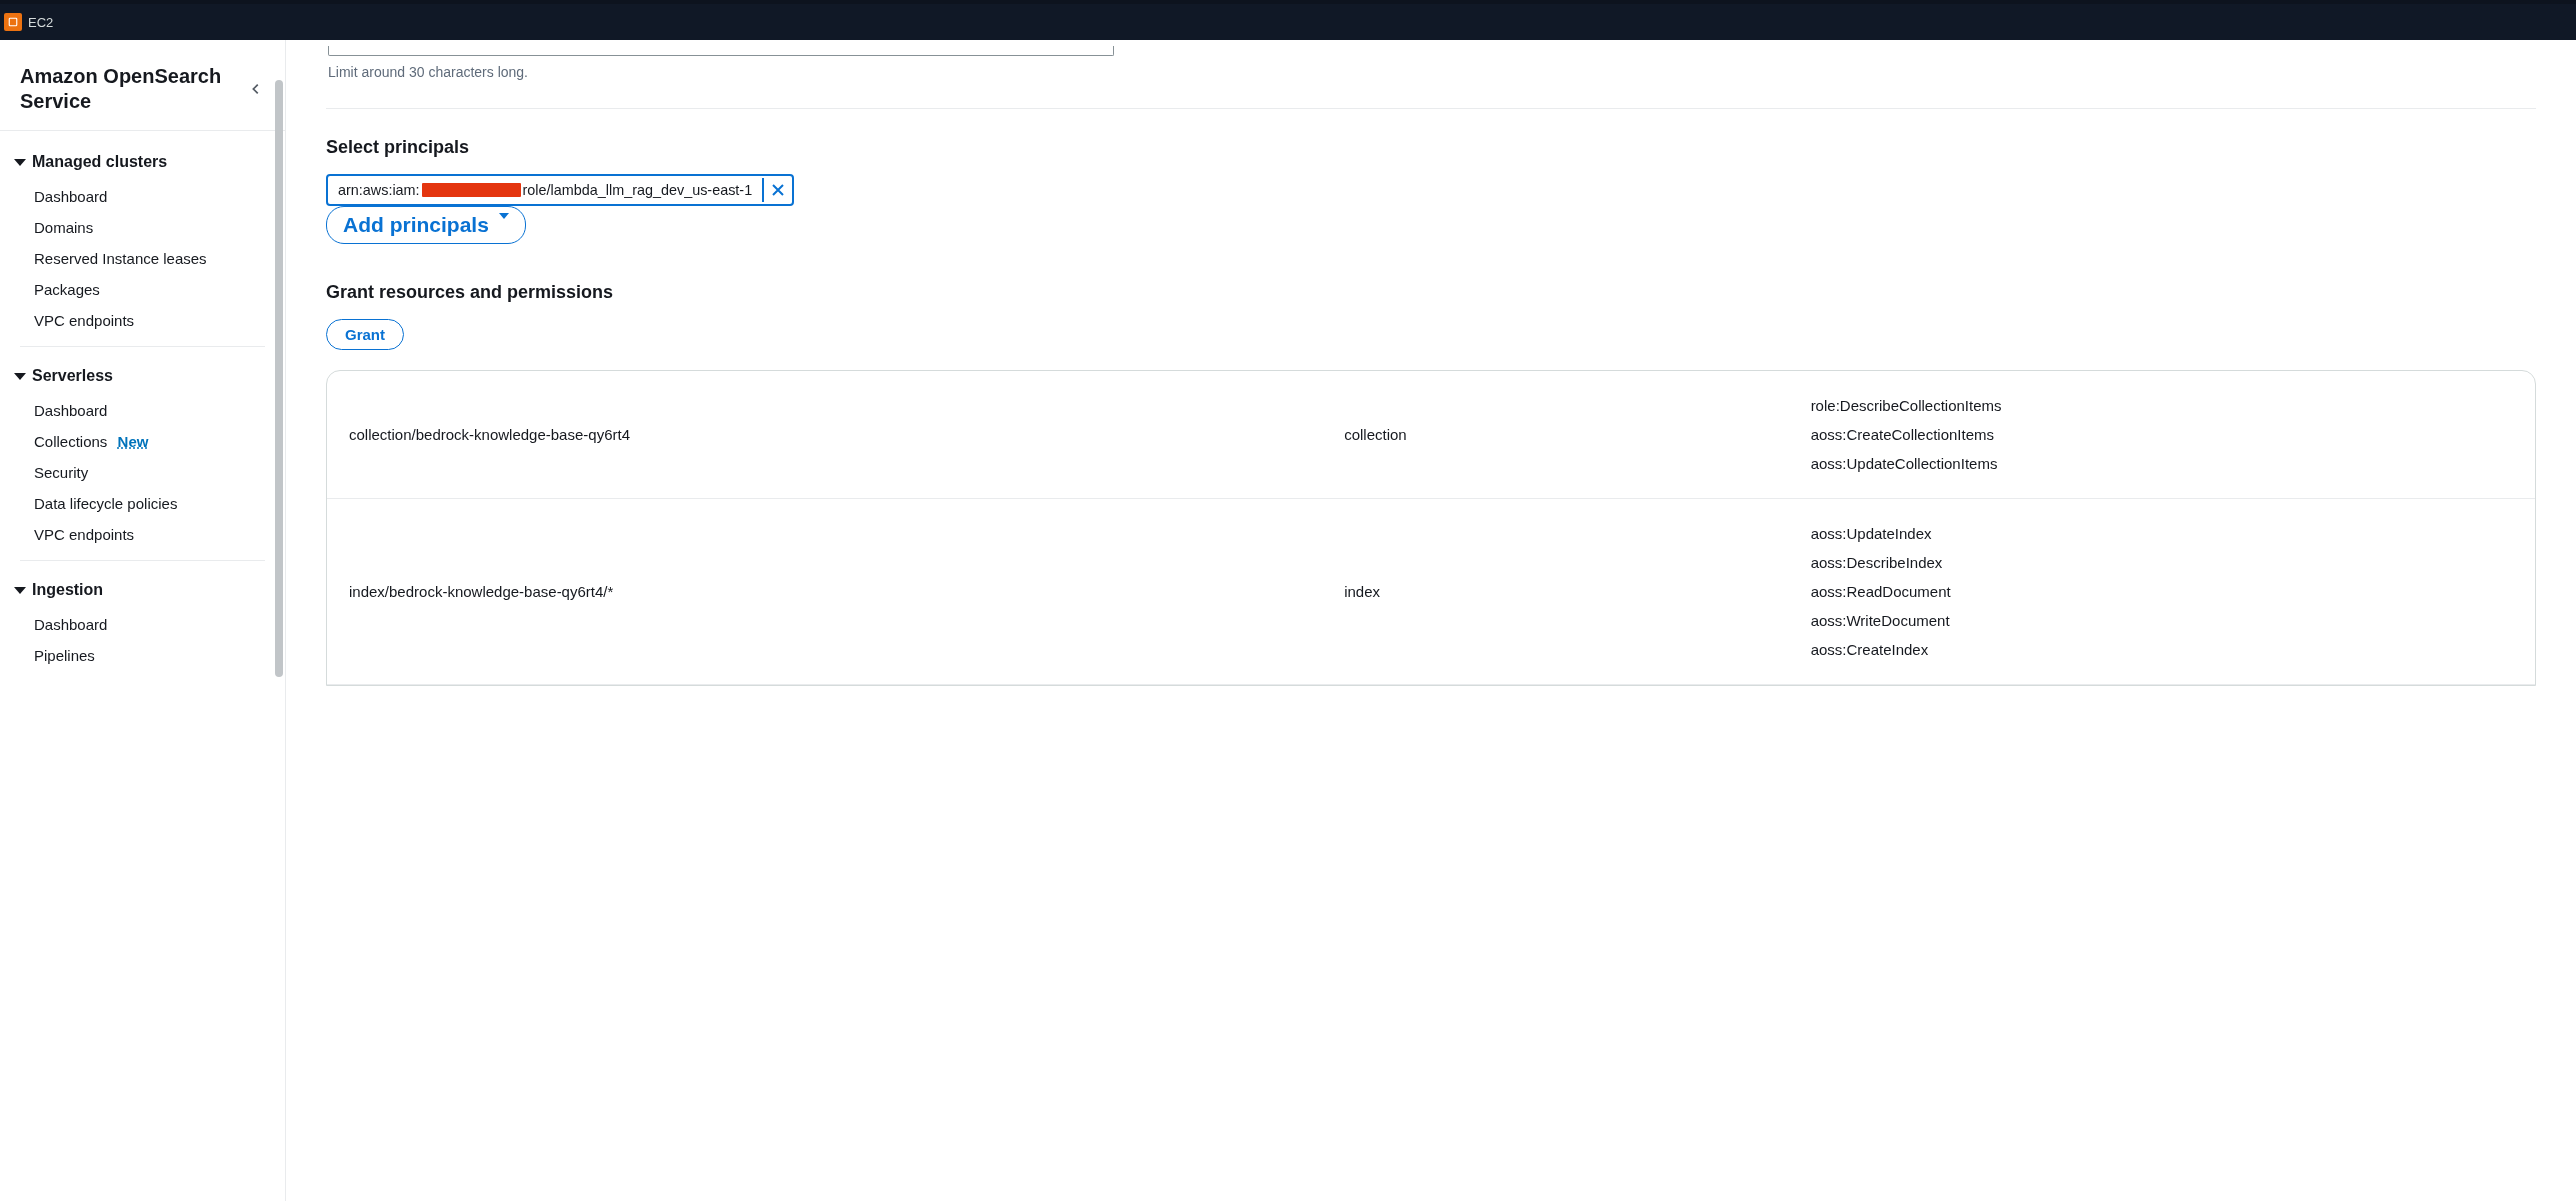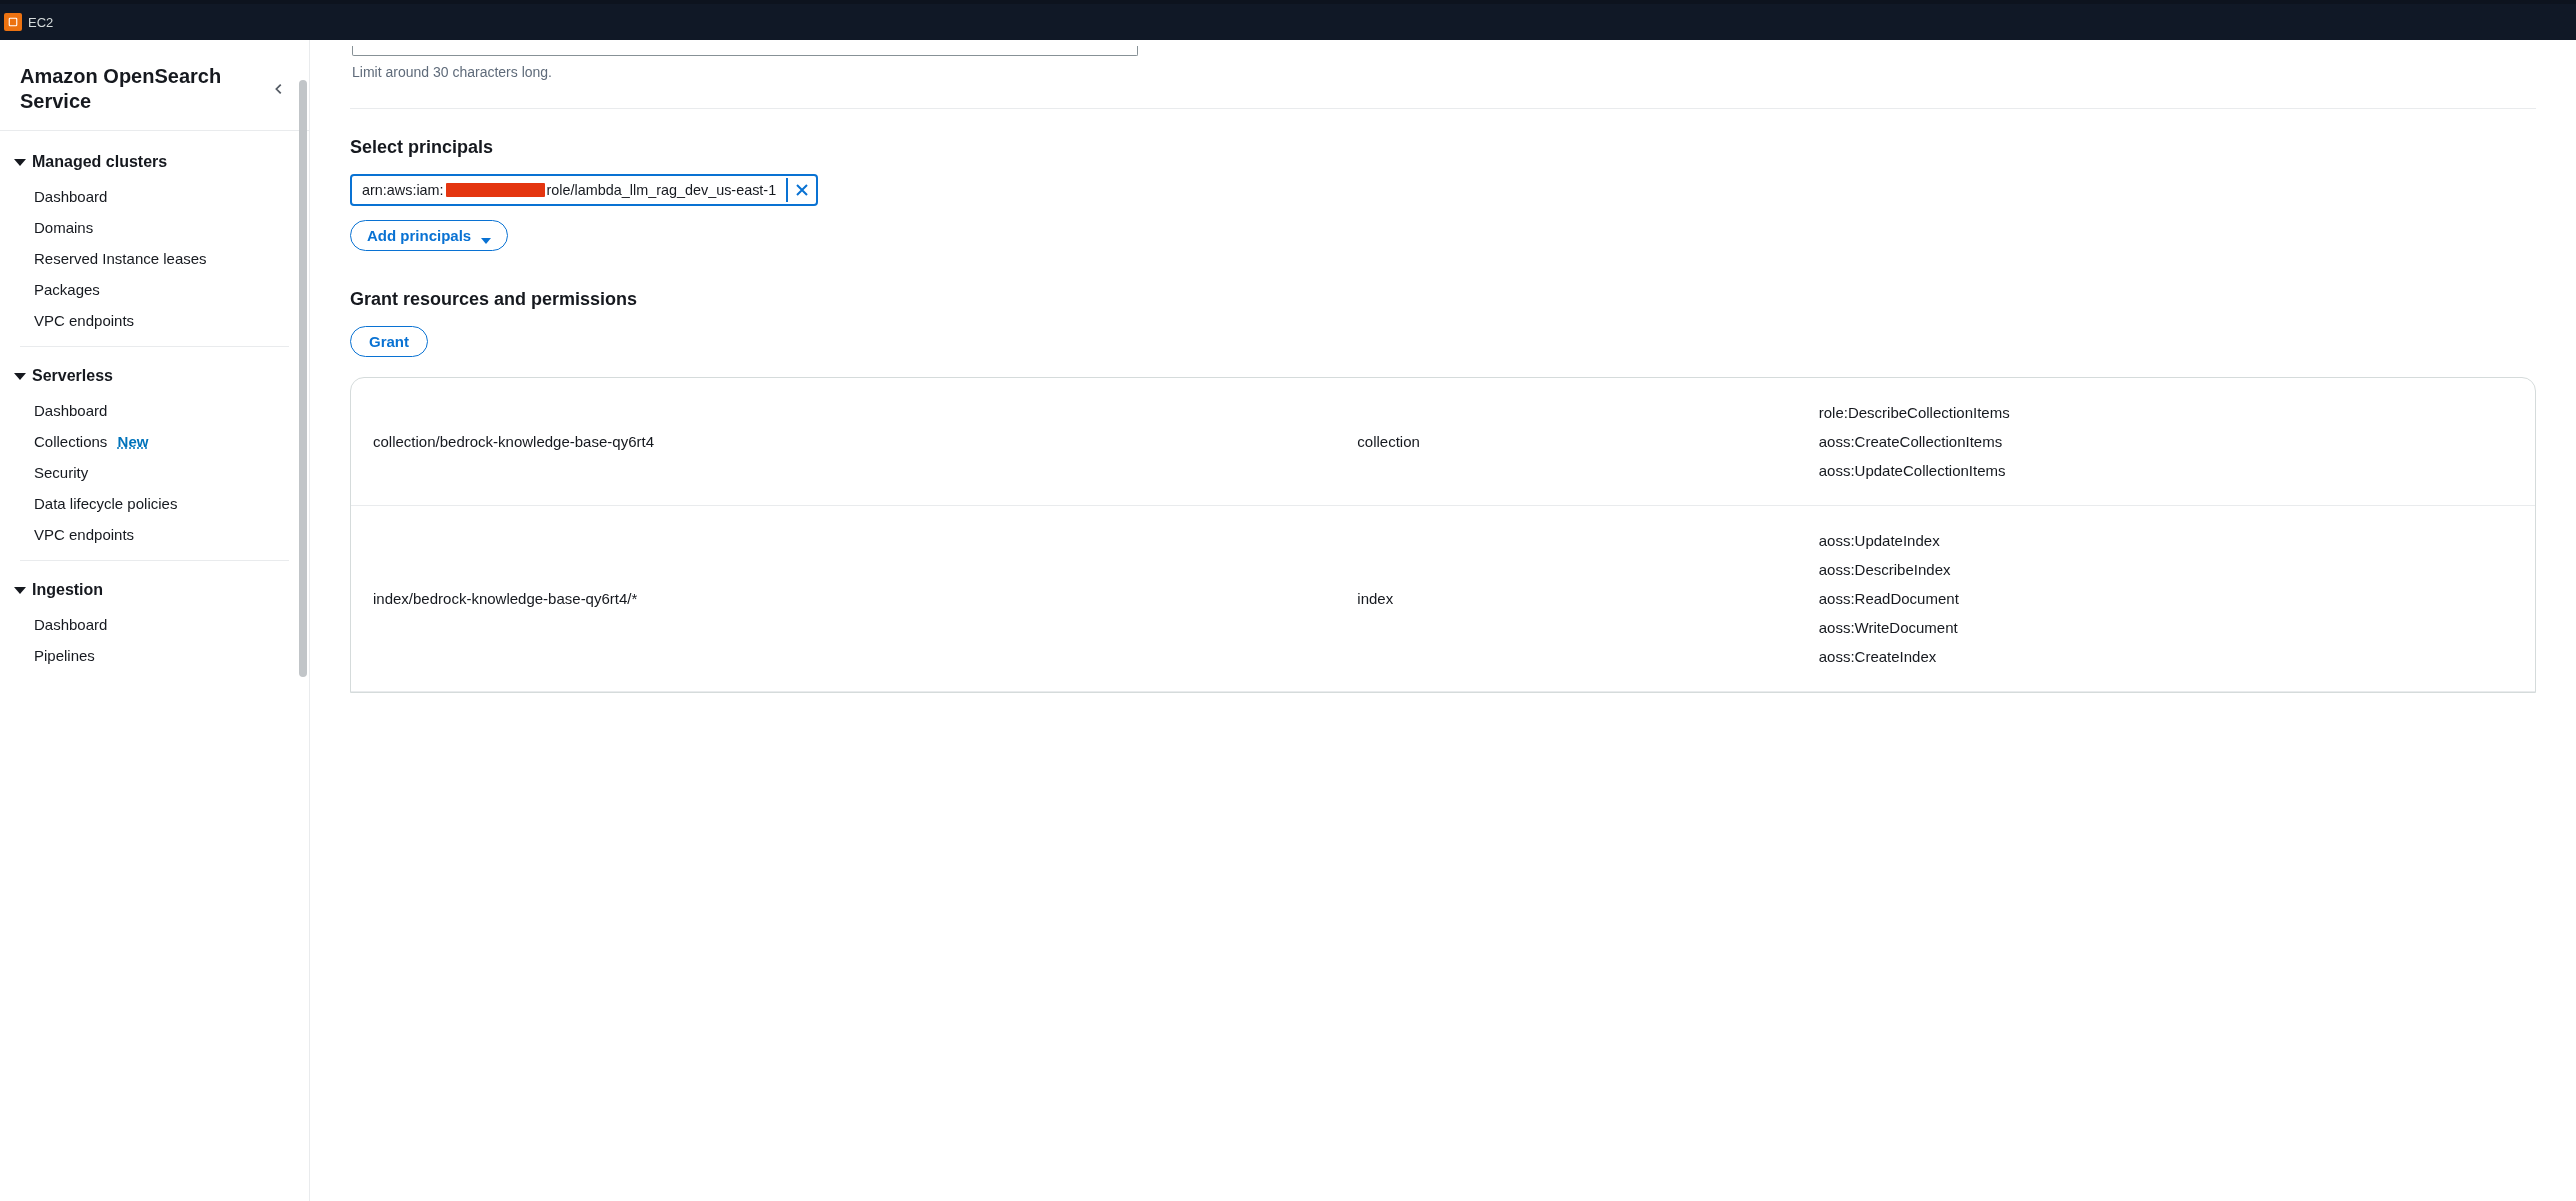--- a/index.html
+++ b/index.html
@@ -8,21 +8,21 @@
 
   
   .topbar { background: #101826; height: 40px; display: flex; align-items: center; padding-left: 4px; border-top: 4px solid #0d131e; }
   .svc-chip { display: flex; align-items: center; gap: 6px; color: #d5dbdb; font-size: 13px; }
   .svc-icon { width: 18px; height: 18px; background: #ec7211; border-radius: 2px; display:flex; align-items:center; justify-content:center; }
   .svc-icon svg { width:12px; height:12px; stroke:#fff; fill:none; stroke-width:1.5; }
 
   .shell { flex: 1; display: flex; min-height: 0; }
 
   
-  .navwrap { width: 310px; border-right: 1px solid #e9ebed; position: relative; }
+  .navwrap { width: 286px; border-right: 1px solid #e9ebed; position: relative; }
   .navscroll { position:absolute; top:0; right:0; width:12px; height:100%; }
   .navscroll .thumb { position:absolute; right:2px; top:40px; width:8px; height:597px; background:#c1c5c8; border-radius:4px; }
   .nav-inner { padding: 18px 14px 40px 14px; height:100%; overflow: hidden; }
   .nav-head { display:flex; align-items:center; justify-content:space-between; padding: 6px 6px 16px 6px; }
   .nav-title { font-size: 20px; font-weight: 700; line-height: 1.25; }
   .nav-collapse { width:22px; height:22px; display:flex; align-items:center; justify-content:center; color:#545b64; cursor:pointer; }
   .nav-rule { height:1px; background:#e9ebed; margin: 0 -14px 12px -14px; }
 
   .nav-group { margin-top: 6px; }
   .nav-group-h { display:flex; align-items:center; gap:6px; padding:10px 6px 10px 0; font-weight:700; font-size:16px; cursor:pointer; }
@@ -41,21 +41,21 @@
   .section-h { font-size:18px; font-weight:700; margin: 28px 0 16px 0; }
   .dash { height:1px; background:#e9ebed; margin: 0 0 24px 0; }
 
   .token-row { display:flex; gap:10px; flex-wrap:wrap; }
   .token { border:2px solid #0972d3; border-radius:4px; display:flex; align-items:center; padding:0; background:#fff; }
   .token-text { padding:6px 10px; font-size:14.4px; display:flex; align-items:center; }
   .redact { display:inline-block; width:99px; height:14px; background:#e4350f; margin:0 2px; border-radius:1px; }
   .token-x { border-left:2px solid #0972d3; padding:4px 6px; display:flex; align-items:center; cursor:pointer; }
   .token-x svg { width:16px; height:16px; stroke:#0972d3; stroke-width:2; fill:none; }
 
-  .pill-btn { display:inline-flex; align-items:flex-end; gap:10px; border:1px solid #0972d3; color:#0972d3; background:#fff; border-radius:18px; padding:6px 16px; font-size:15px; font-weight:600; cursor:pointer; margin-top:14px; }
+  .pill-btn { display:inline-flex; align-items:flex-start; gap:10px; border:1px solid #0972d3; color:#0972d3; background:#fff; border-radius:18px; padding:6px 16px; font-size:21px; font-weight:600; cursor:pointer; }
   .pill-btn .tri-sm { width:0;height:0;border-left:5px solid transparent;border-right:5px solid transparent;border-top:6px solid #0972d3; }
 
   .grant-btn { border:1px solid #0972d3; color:#0972d3; background:#fff; border-radius:18px; padding:6px 18px; font-size:15px; font-weight:600; cursor:pointer; }
 
   .table-card { border:1px solid #d5dbdb; border-radius:14px 14px 0 0; margin-top:20px; overflow:hidden; }
   .thead { display:grid; grid-template-columns: 1.6fr 0.75fr 1.2fr; border-bottom:1px solid #e9ebed; }
   .th { padding:14px 22px; font-size:15px; font-weight:600; color:#414d5c; display:flex; align-items:center; justify-content:space-between; border-right:1px solid #e9ebed; }
   .th:last-child { border-right:none; }
   .th .sort { width:0;height:0;border-left:5px solid transparent;border-right:5px solid transparent;border-top:6px solid #414d5c; }
   .trow { display:grid; grid-template-columns: 1.6fr 0.75fr 1.2fr; border-bottom:1px solid #e9ebed; }

